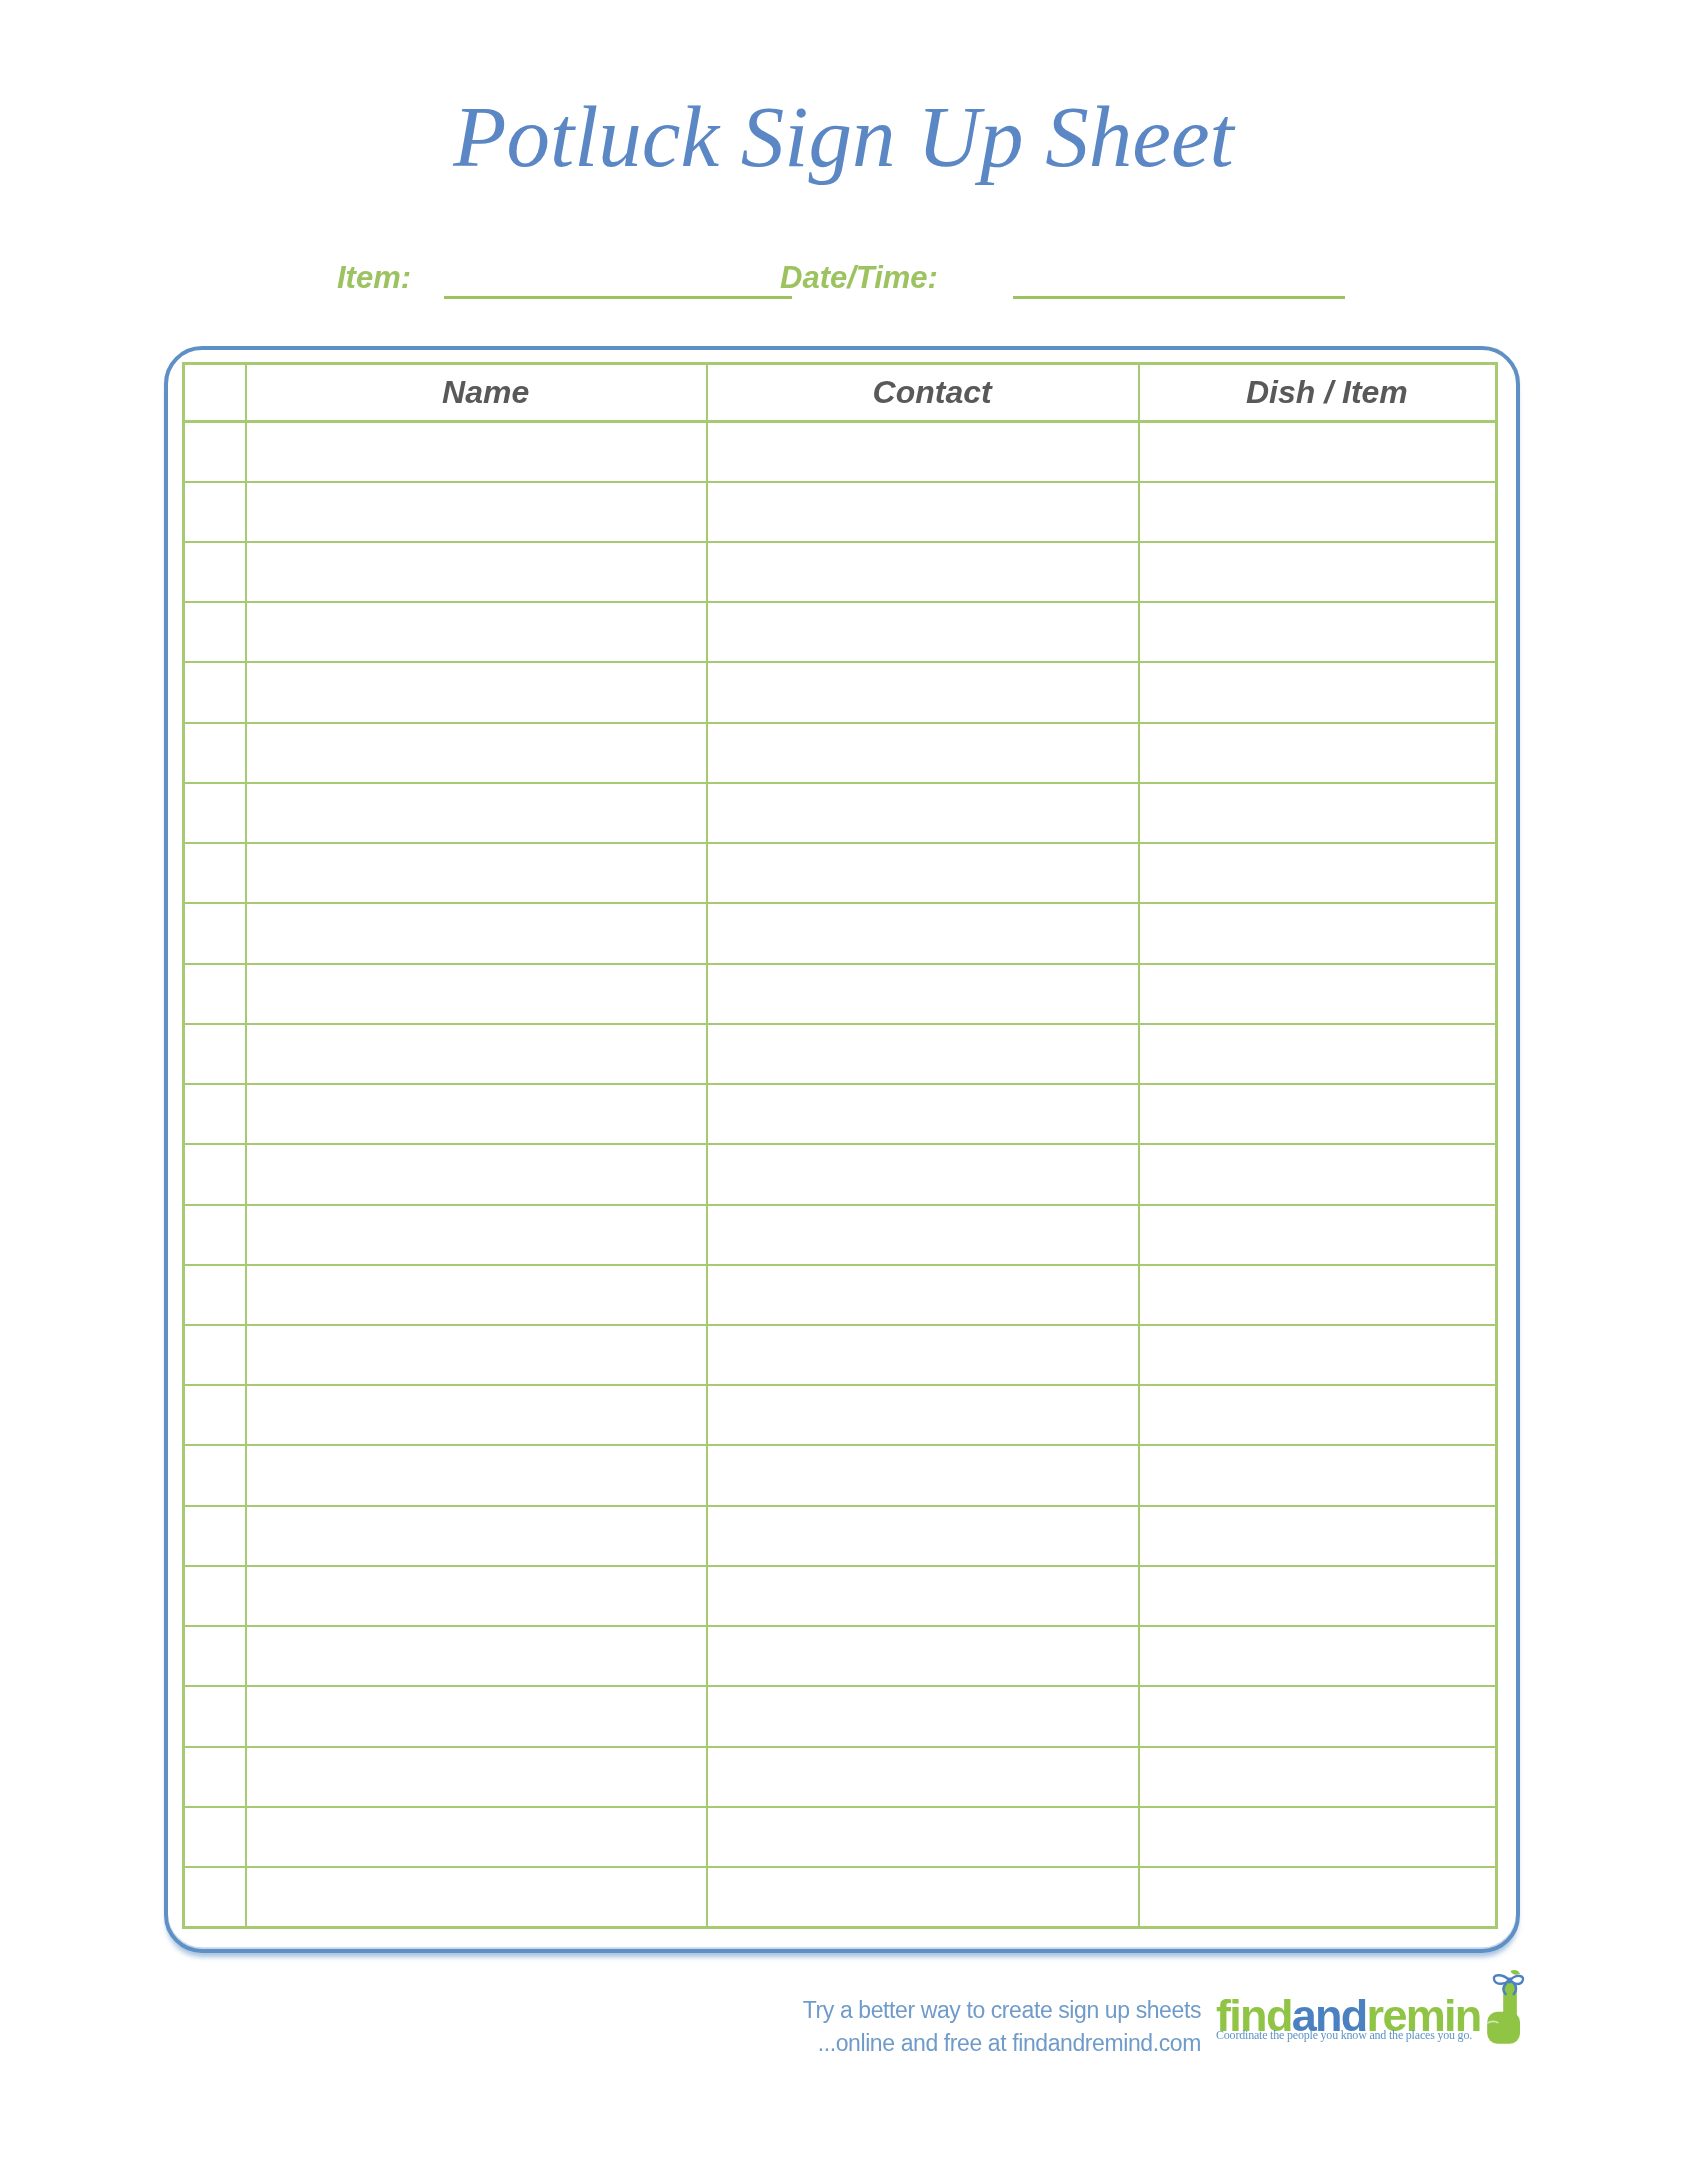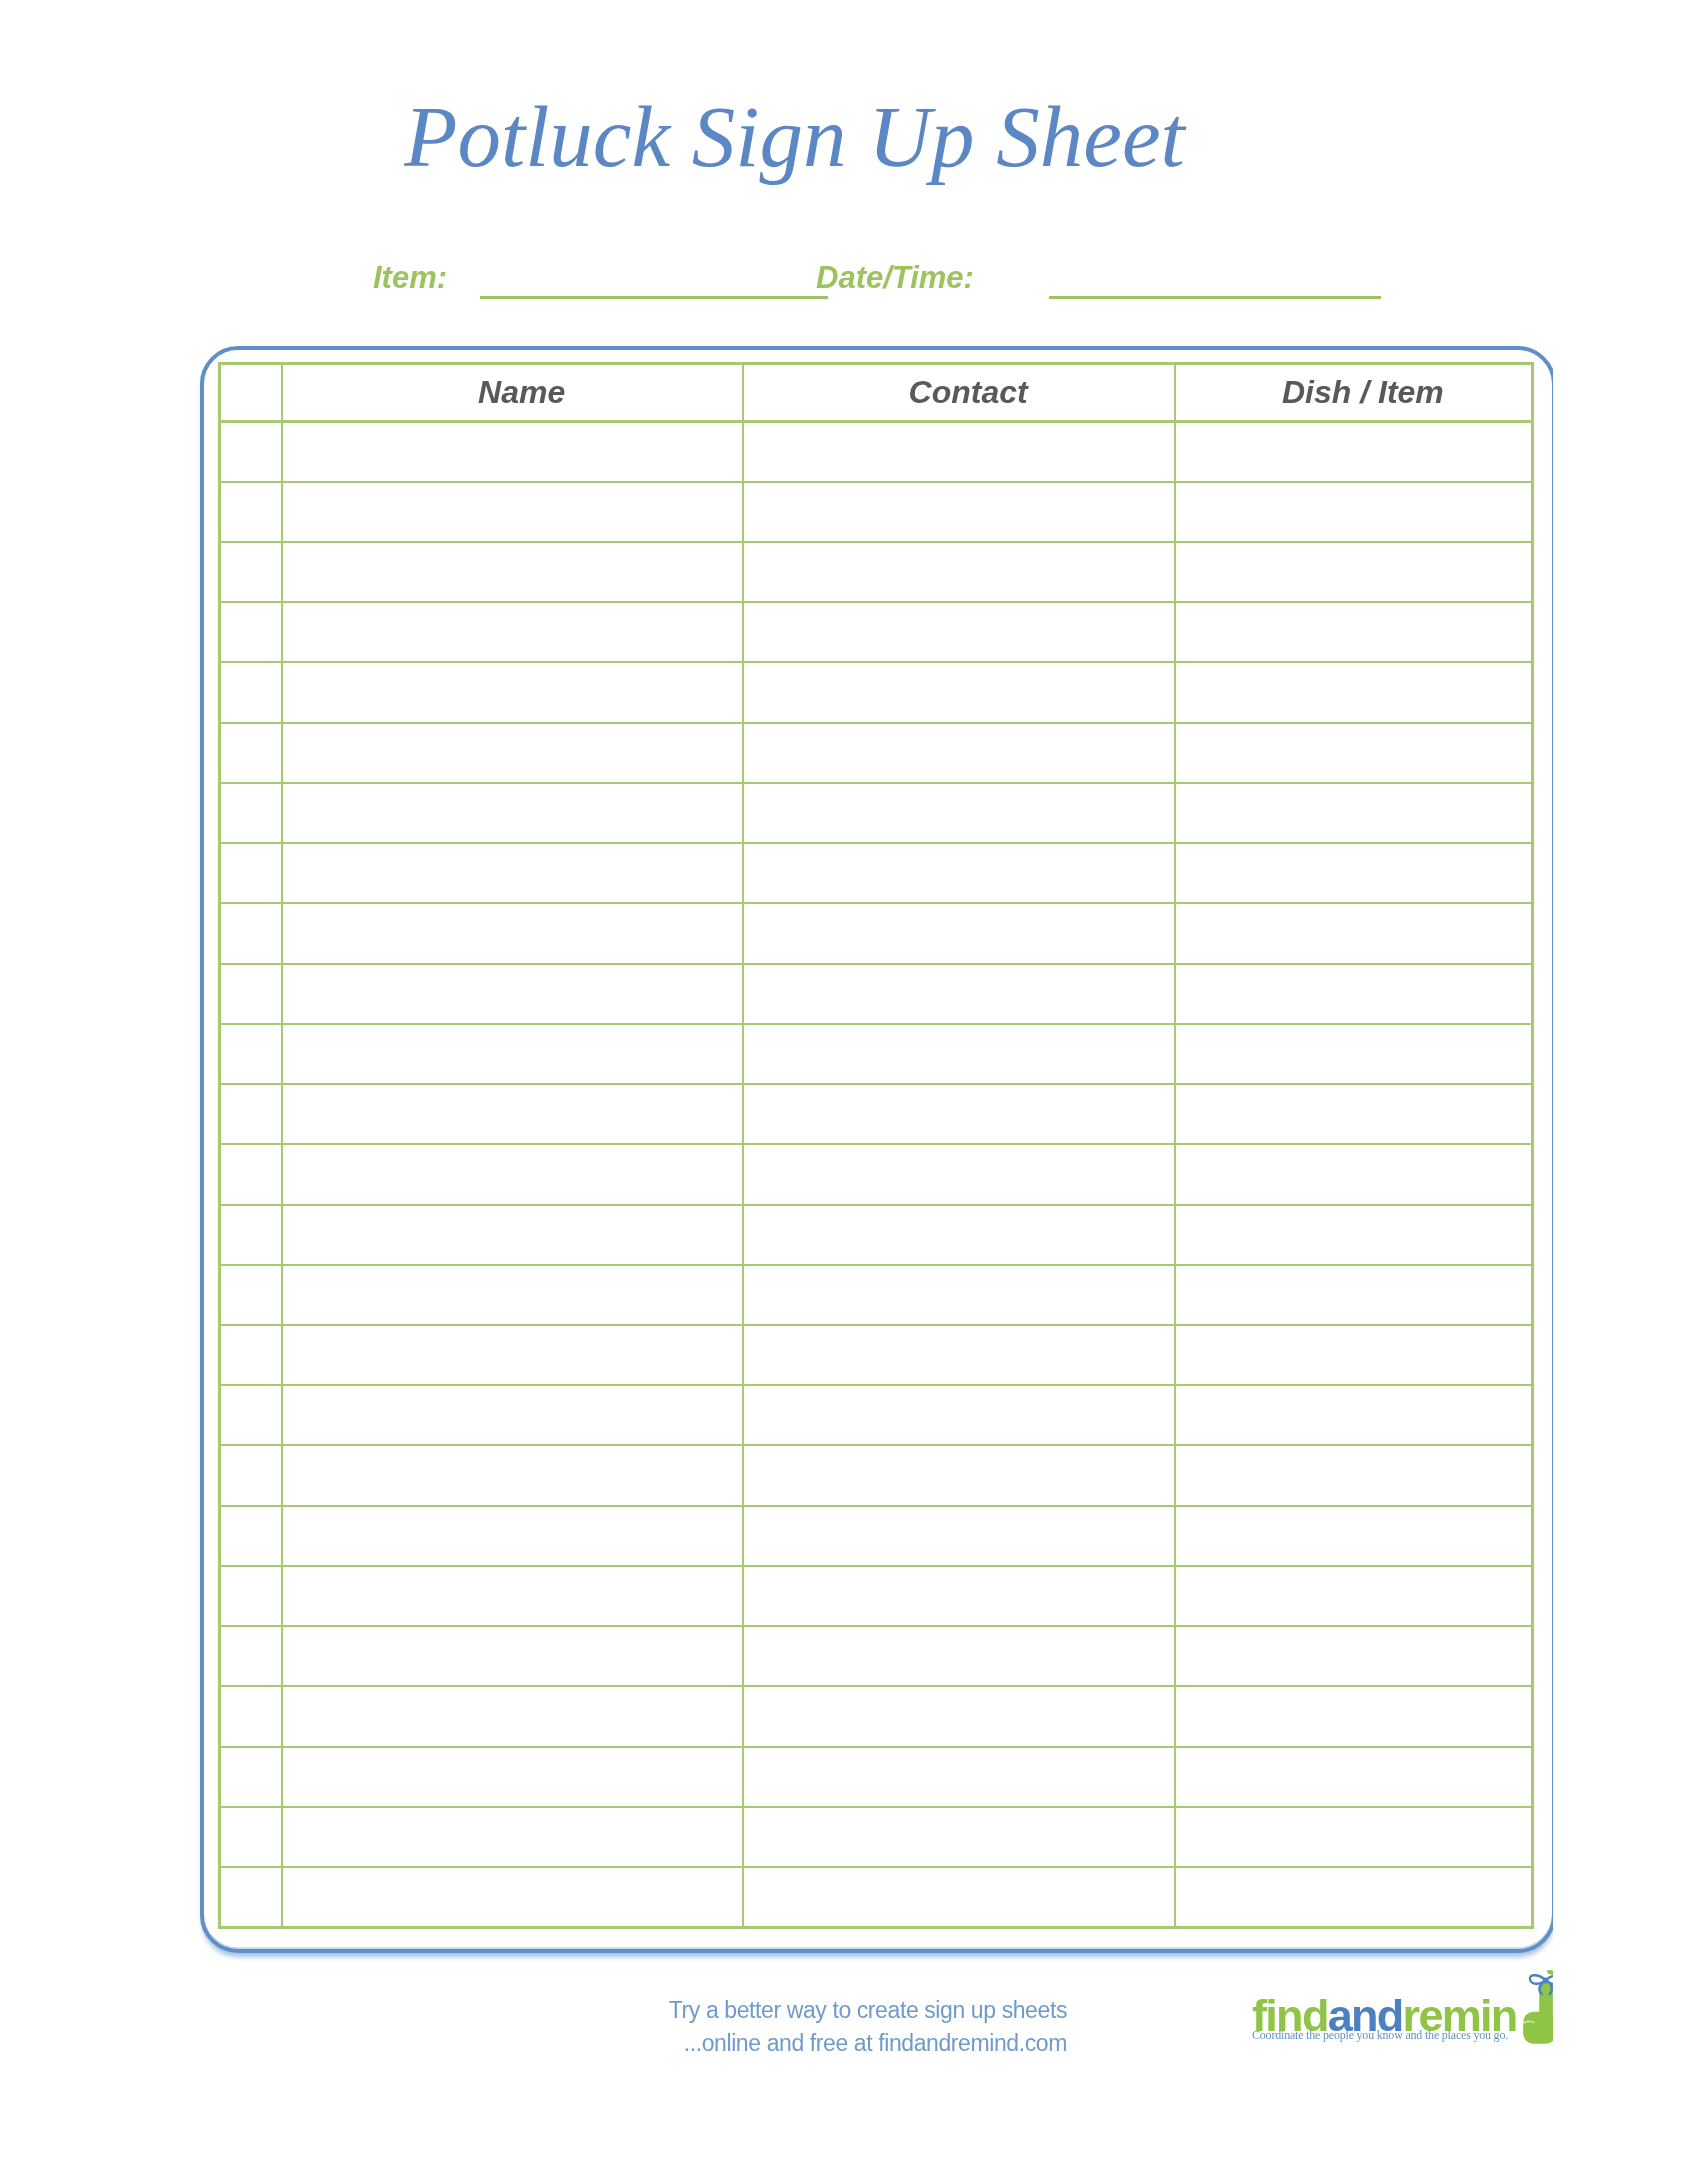--- a/index.html
+++ b/index.html
@@ -10,26 +10,25 @@
     --header-gray:#595959;
     --footer-blue:#6f9bca;
     --logo-green:#8fc445;
     --logo-blue:#4c81c1;
     --slogan-blue:#5e93c5;
   }
   *{margin:0;padding:0;box-sizing:border-box;}
   html,body{background:#ffffff;}
   .page{
     position:relative;
-    width:1517px;
+    width:1687px;
     height:2184px;
     background:#ffffff;
     font-family:"Liberation Sans", sans-serif;
     overflow:hidden;
-    margin-left:36px;
   }
   .title{
     position:absolute;
     top:72px; left:0;
     width:100%;
     text-align:center;
     font-family:"Liberation Serif", serif;
     font-style:italic;
     font-weight:normal;
     font-size:87px;

